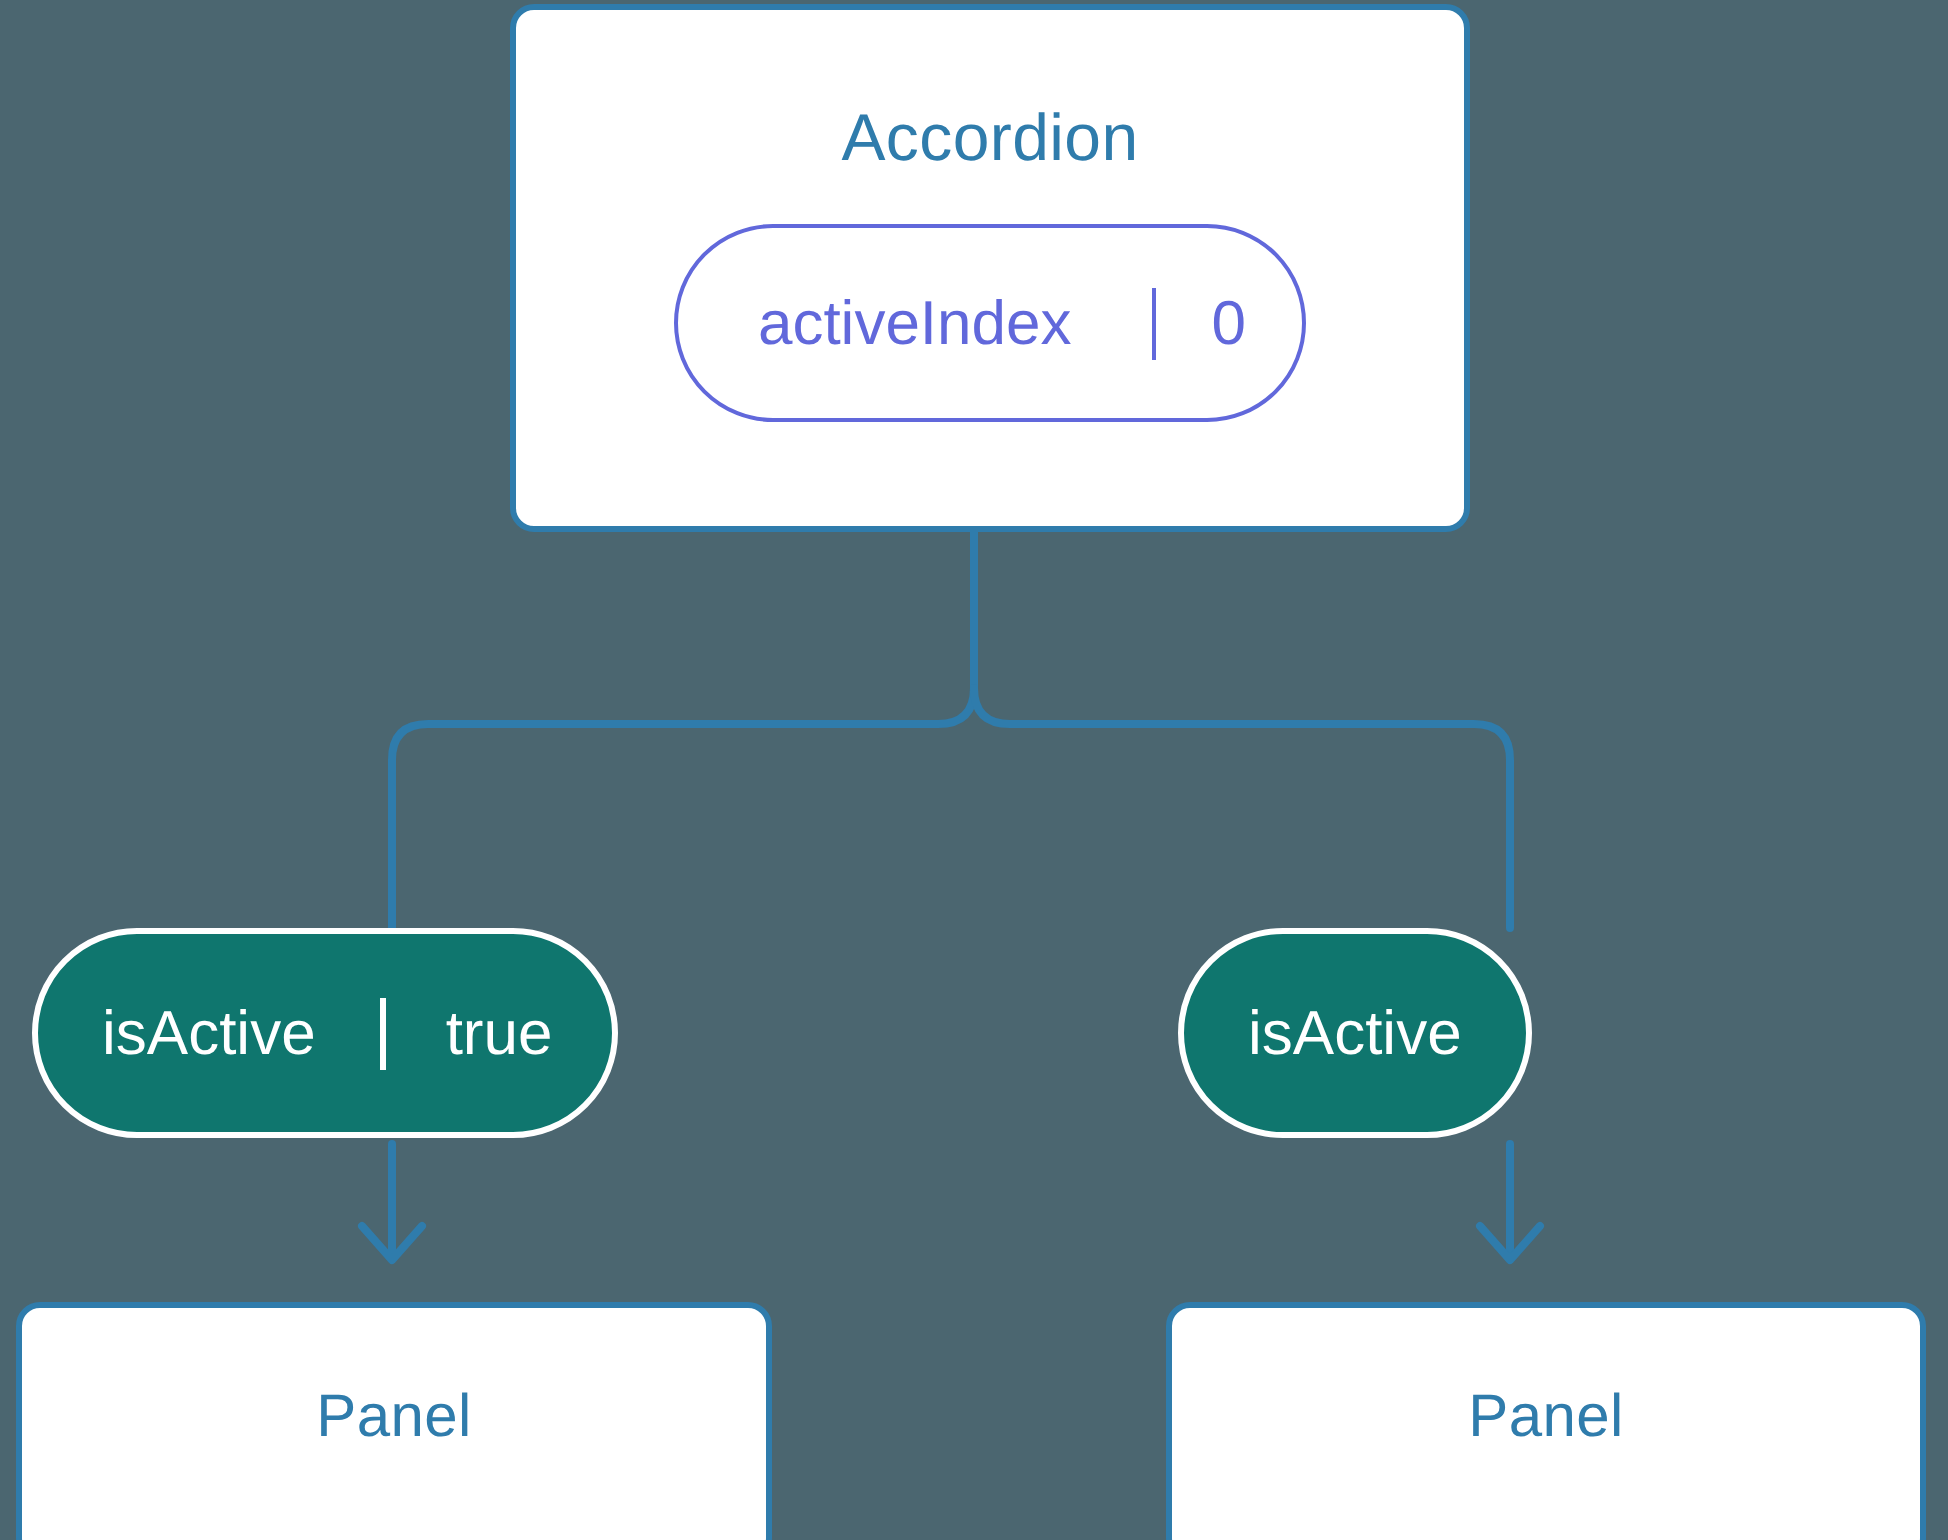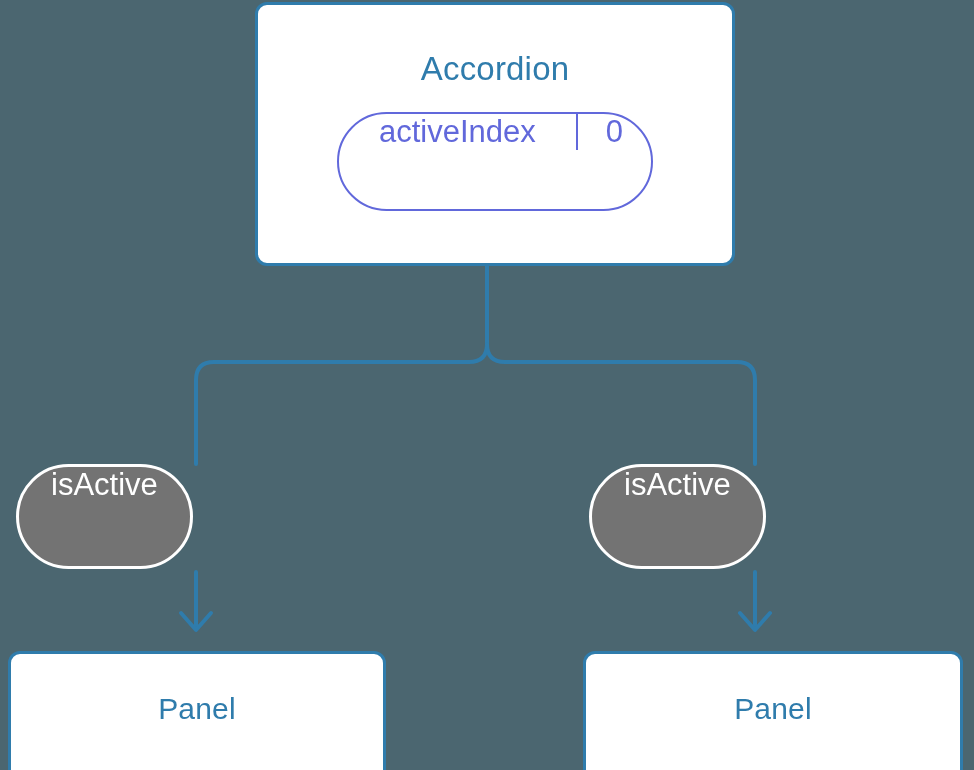--- a/index.html
+++ b/index.html
@@ -54,21 +54,21 @@
     font-size: 33px;
     letter-spacing: 0.2px;
     margin-top: 47px;
     line-height: 1;
     white-space: nowrap;
   }
 
   
   .pill {
     display: flex;
-    align-items: flex-start;
+    align-items: center;
     box-sizing: border-box;
     border-radius: 999px;
     overflow: hidden;
     white-space: nowrap;
   }
   .pill-key, .pill-val {
     display: flex;
     align-items: center;
     justify-content: center;
     box-sizing: border-box;
@@ -91,21 +91,21 @@
     font-size: 31px;
     border-left: 2px solid #6168db;
   }
 
   
   .pill-filled {
     position: absolute;
     z-index: 2;
     height: 105px;
     border: 3px solid #ffffff;
-    background: #737373;
+    background: #0f766e;
   }
   .pill-filled .pill-key {
     color: #ffffff;
     font-size: 31px;
     padding: 0 32px;
   }
   .pill-filled .pill-val {
     color: #ffffff;
     font-size: 31px;
     padding: 0 30px;
@@ -167,20 +167,21 @@
     <div class="card-title">Accordion</div>
 
     <div class="pill pill-outline">
       <div class="pill-key">activeIndex</div>
       <div class="pill-val">0</div>
     </div>
   </div>
 
   <div id="pill-left" class="pill pill-filled">
     <div class="pill-key">isActive</div>
+    <div class="pill-val">true</div>
   </div>
 
   <div id="pill-right" class="pill pill-filled">
     <div class="pill-key">isActive</div>
   </div>
 
   <div id="panel-left" class="panel-card">
     <div class="card-title">Panel</div>
   </div>
 

